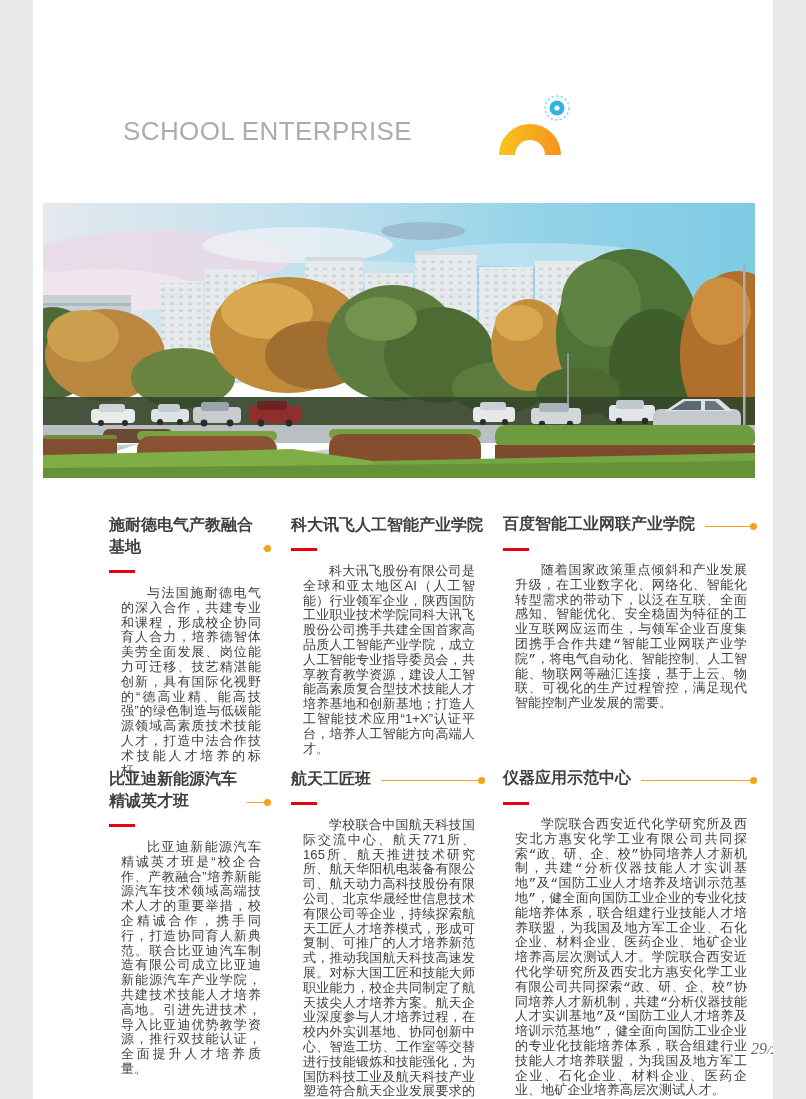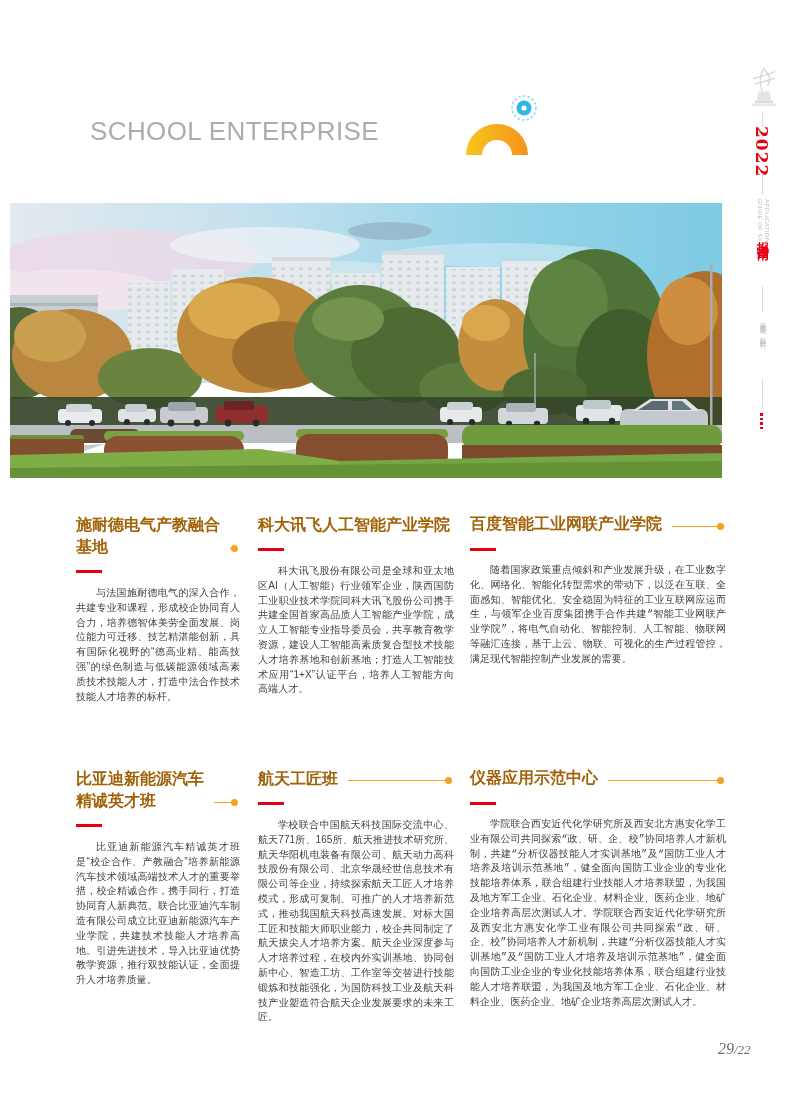--- a/index.html
+++ b/index.html
@@ -1,16 +1,16 @@
 <!DOCTYPE html>
 <html><head>
 <meta charset="utf-8">
 <style>
   html,body{margin:0;padding:0;background:#e9e9e9;}
-  .page{position:relative;width:806px;height:1099px;background:#ffffff;margin:0 auto;
+  .page{position:relative;width:740px;height:1099px;background:#ffffff;margin:0 auto;
         font-family:"Liberation Sans",sans-serif;overflow:hidden;}
 
   
   .en-title{position:absolute;left:90px;top:99px;font-size:26px;line-height:31px;
             color:#a9adb0;letter-spacing:.4px;font-weight:400;}
   .en-title span{display:block;}
   .arch-logo{position:absolute;left:461px;top:93px;width:82px;height:72px;}
 
   
   .rail{position:absolute;left:730px;top:55px;width:66px;height:990px;}
@@ -38,31 +38,31 @@
   .photo{position:absolute;left:10px;top:203px;width:712px;height:275px;overflow:hidden;}
   .photo svg{display:block;}
 
   
   .sec{position:absolute;}
   .r1{top:514px;}
   .r2{top:768px;}
   .c1{left:76px;width:164px;}
   .c2{left:258px;width:196px;}
   .c3{left:470px;width:256px;font-family:Liberation Mono, monospace;}
-  .sec-title{display:flex;align-items:flex-end;color:#a16207;font-weight:bold;
+  .sec-title{display:flex;align-items:flex-end;color:#404040;font-weight:bold;
              font-size:16px;line-height:22px;}
   .sec-title .tt{flex:0 1 auto;}
   .sec-title .l1,.sec-title .l2{display:block;white-space:nowrap;}
   .sec-title .l2:empty{display:none;}
   .tline{flex:1 1 auto;height:1.5px;background:#f6a21d;margin:0 4px 9px 10px;
          position:relative;min-width:0;}
   .tline::after{content:"";position:absolute;right:-2px;top:-2.6px;width:7px;height:7px;
          border-radius:50%;background:#f6a21d;}
   .sec-dash{width:26px;height:3px;background:#e60012;margin:12px 0 13px 0;}
-  .sec-body{margin:0;font-size:10px;line-height:14.8px;color:#3f3f3f;
+  .sec-body{margin:12px;font-size:13px;line-height:14.8px;color:#3f3f3f;
             text-align:justify;text-indent:2em;letter-spacing:.1px;}
 
   
   .pagenum{position:absolute;left:718px;top:1040px;color:#6e6e6e;
            font-family:"Liberation Serif",serif;font-style:italic;}
   .pagenum .n1{font-size:16px;}
   .pagenum .n2{font-size:13px;}
 </style>
 </head>
 <body>

